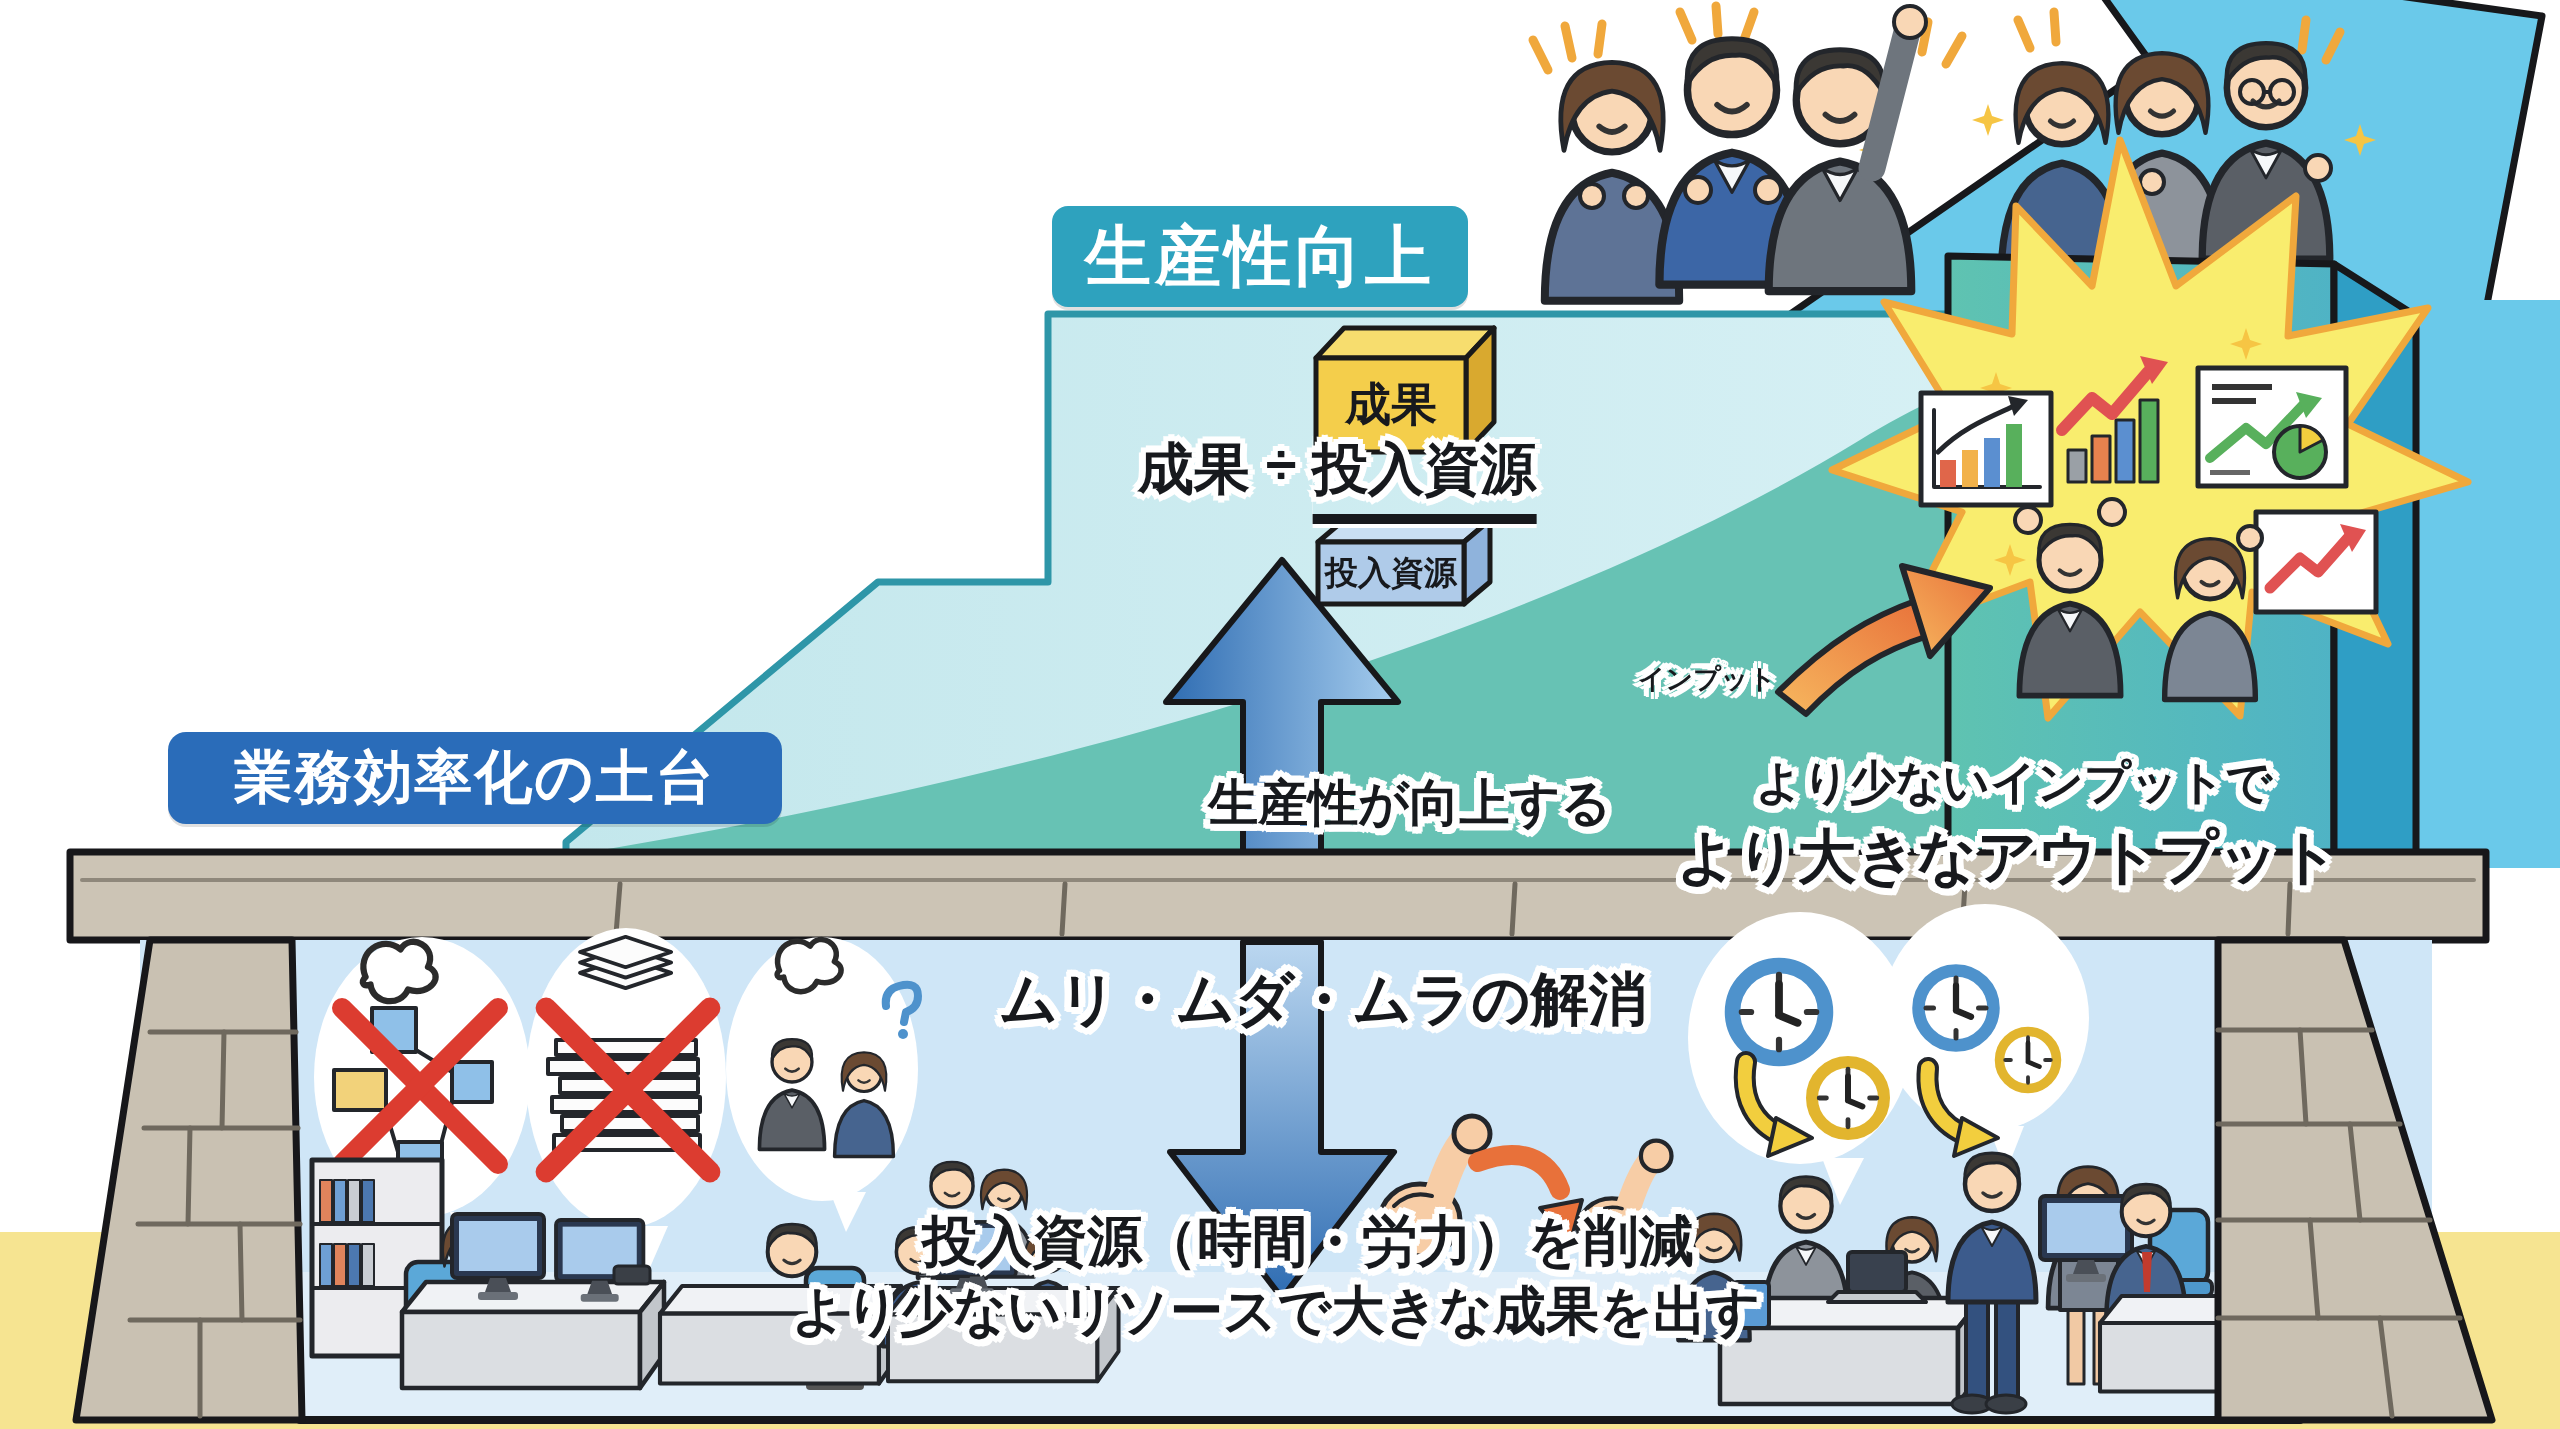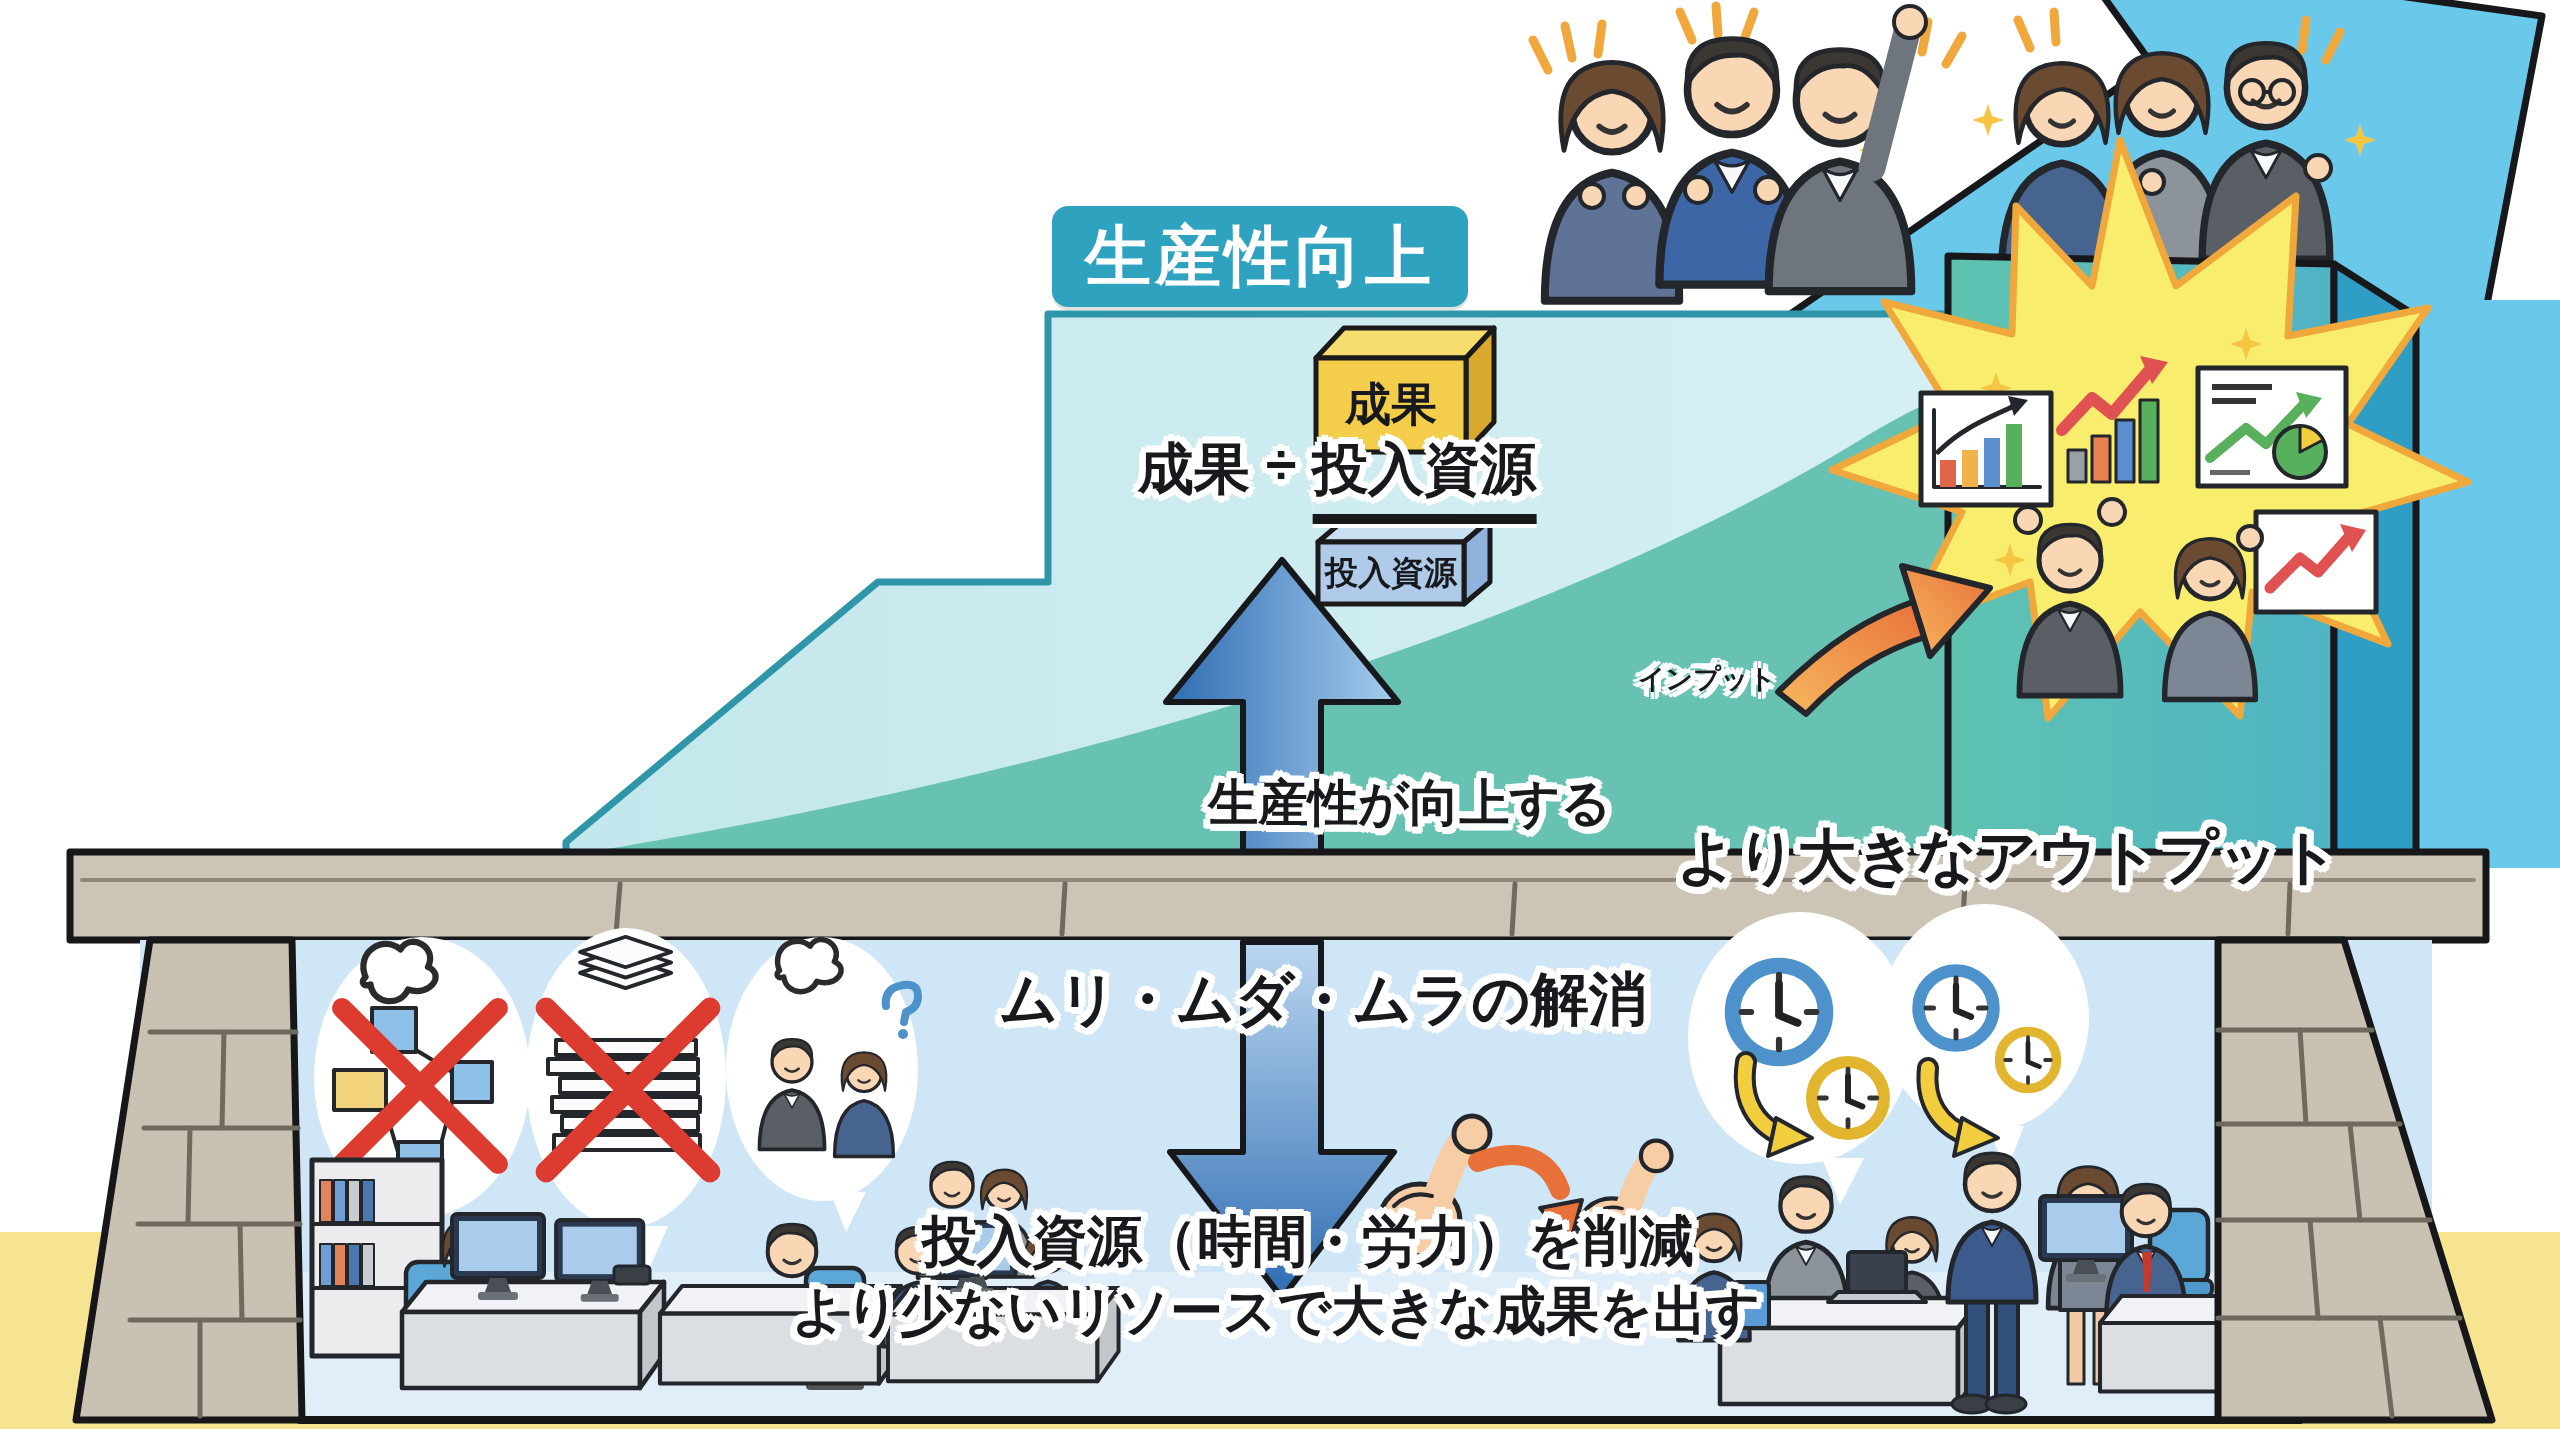--- a/index.html
+++ b/index.html
@@ -411,35 +411,39 @@
         <line x1="2310" y1="1220" x2="2318" y2="1318"></line>
           <line x1="2380" y1="1318" x2="2392" y2="1416"></line>
       </g>
     </g>
   </svg>
 
   <div class="badge" id="badge-productivity">
     <span>生産性向上</span>
   </div>
 
+  <div class="badge" id="badge-foundation">
+    <span>業務効率化の土台</span>
+  </div>
 
   <div class="boxlabel" style="left:1391px;top:405px;font-size:46px;">成果</div>
 
   <div class="formula">
     <span>成果</span>
     <span>÷</span>
     <span class="divisor">投入資源</span>
   </div>
 
   <div class="boxlabel" style="left:1391px;top:573px;font-size:33px;">投入資源</div>
 
   <div class="otext" style="left:1410px;top:771px;font-size:50px;margin-top:32px;">生産性が向上する</div>
 
   <div class="otext" style="left:1707px;top:679px;font-size:27px;">インプット</div>
 
+  <div class="otext" style="left:2014px;top:783px;font-size:46px;">より少ないインプットで</div>
 
   <div class="otext" style="left:2008px;top:858px;font-size:59px;">より大きなアウトプット</div>
 
   <div class="otext" style="left:1323px;top:1000px;font-size:58px;">ムリ・ムダ・ムラの解消</div>
 
   <div class="otext" style="left:1308px;top:1242px;font-size:55px;">投入資源（時間・労力）を削減</div>
 
   <div class="otext" style="left:1276px;top:1312px;font-size:53px;">より少ないリソースで大きな成果を出す</div>
 
 </div>

